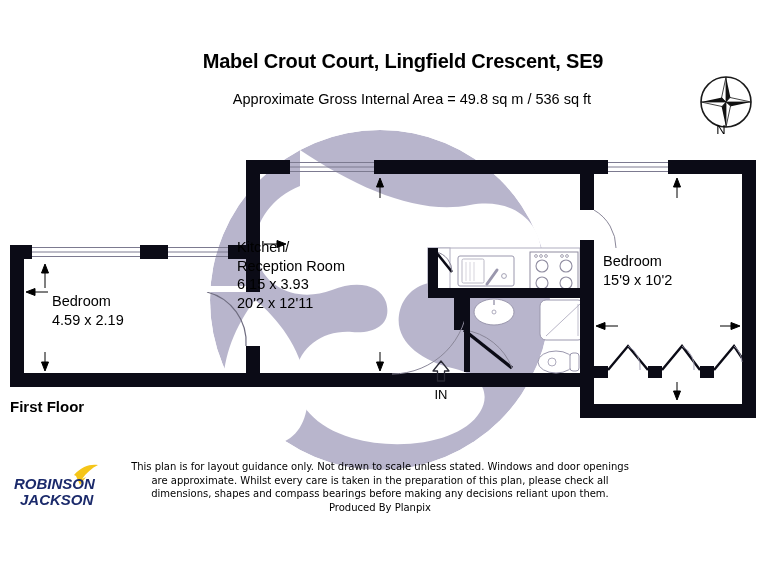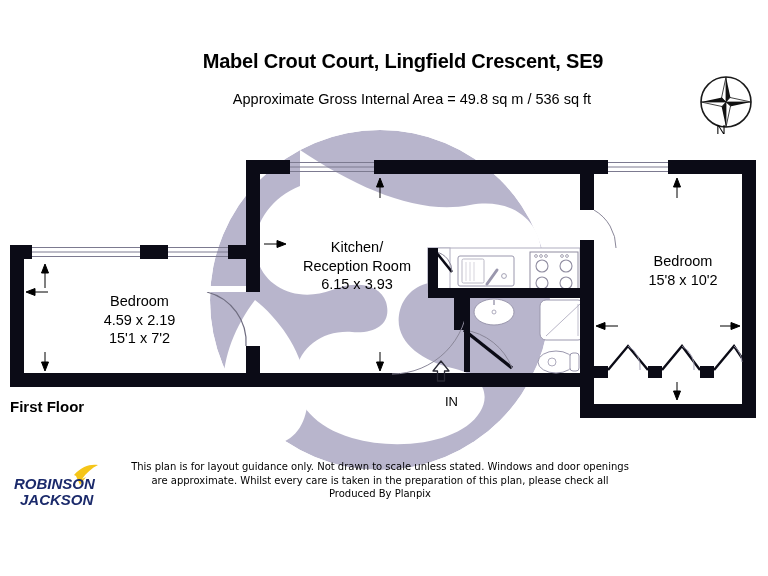--- a/index.html
+++ b/index.html
@@ -61,21 +61,21 @@
     position: absolute;
     top: 0;
     left: 0;
     width: 768px;
     height: 576px;
   }
 
   
   .room-label {
     position: absolute;
-    text-align: center;
+    text-align: left;
     font-size: 14.5px;
     line-height: 18.5px;
     white-space: nowrap;
   }
   #room-label-kitchen { top: 238px; left: 237px; width: 240px; }
   #room-label-bed-left { top: 292px; left: 52px; width: 175px; }
   #room-label-bed-right { top: 252px; left: 603px; width: 160px; }
   .room-name { display: block; }
   .room-dim-m { display: block; }
   .room-dim-ft { display: block; }
@@ -84,22 +84,21 @@
   #entrance-marker {
     position: absolute;
     top: 360px;
     left: 424px;
     width: 34px;
     text-align: center;
   }
   #entrance-label {
     font-size: 13px;
     display: block;
-    margin-top: 8px;
-    text-align: right;
+    margin-top: 1px;
   }
 
   
   #floor-caption {
     position: absolute;
     top: 398px;
     left: 10px;
     font-size: 15px;
     font-weight: bold;
   }
@@ -323,45 +322,46 @@
   <polygon points="29,54 33.5,33 29,29" fill="#ffffff" stroke="#111111" stroke-width="0.8"></polygon>
   <polygon points="4,29 25,24.5 29,29" fill="#111111"></polygon>
   <polygon points="4,29 25,33.5 29,29" fill="#ffffff" stroke="#111111" stroke-width="0.8"></polygon>
 </svg>
 <div id="compass-label">N</div>
 
 <div class="room-label" id="room-label-kitchen">
   <span class="room-name">Kitchen/</span>
   <span class="room-name">Reception Room</span>
   <span class="room-dim-m">6.15 x 3.93</span>
+  <span class="room-dim-ft">20'2 x 12'11</span>
 </div>
 
 <div class="room-label" id="room-label-bed-left">
   <span class="room-name">Bedroom</span>
   <span class="room-dim-m">4.59 x 2.19</span>
-  <span class="room-dim-ft">15'1 x 7'2</span>
 </div>
 
 <div class="room-label" id="room-label-bed-right">
   <span class="room-name">Bedroom</span>
-  <span class="room-dim-ft">15'8 x 10'2</span>
+  <span class="room-dim-ft">15'9 x 10'2</span>
 </div>
 
 <div id="entrance-marker">
   <svg width="20" height="22" viewBox="0 0 20 22">
     <path d="M 10 1 L 18 11 L 13.5 11 L 13.5 21 L 6.5 21 L 6.5 11 L 2 11 Z" fill="none" stroke="#2a2a35" stroke-width="1.3" stroke-linejoin="round"></path>
   </svg>
   <span id="entrance-label">IN</span>
 </div>
 
 <div id="floor-caption">First Floor</div>
 
 <svg id="brand-logo" viewBox="0 0 96 46">
   <path d="M 62 12 C 70 3 78 1 86 2 C 80 5 74 10 70 16 L 74 14 L 68 22 L 64 13 Z" fill="#f5c518"></path>
   <text x="2" y="26" font-family="'Liberation Sans', sans-serif" font-size="15" font-weight="bold" font-style="italic" fill="#1b2a6b">ROBINSON</text>
   <text x="8" y="42" font-family="'Liberation Sans', sans-serif" font-size="15" font-weight="bold" font-style="italic" fill="#1b2a6b">JACKSON</text>
 </svg>
 
 <div id="disclaimer">
   <span class="line">This plan is for layout guidance only. Not drawn to scale unless stated. Windows and door openings</span>
   <span class="line">are approximate. Whilst every care is taken in the preparation of this plan, please check all</span>
+  <span class="line">dimensions, shapes and compass bearings before making any decisions reliant upon them.</span>
   <span class="line">Produced By Planpix</span>
 </div>
 
 </body></html>

